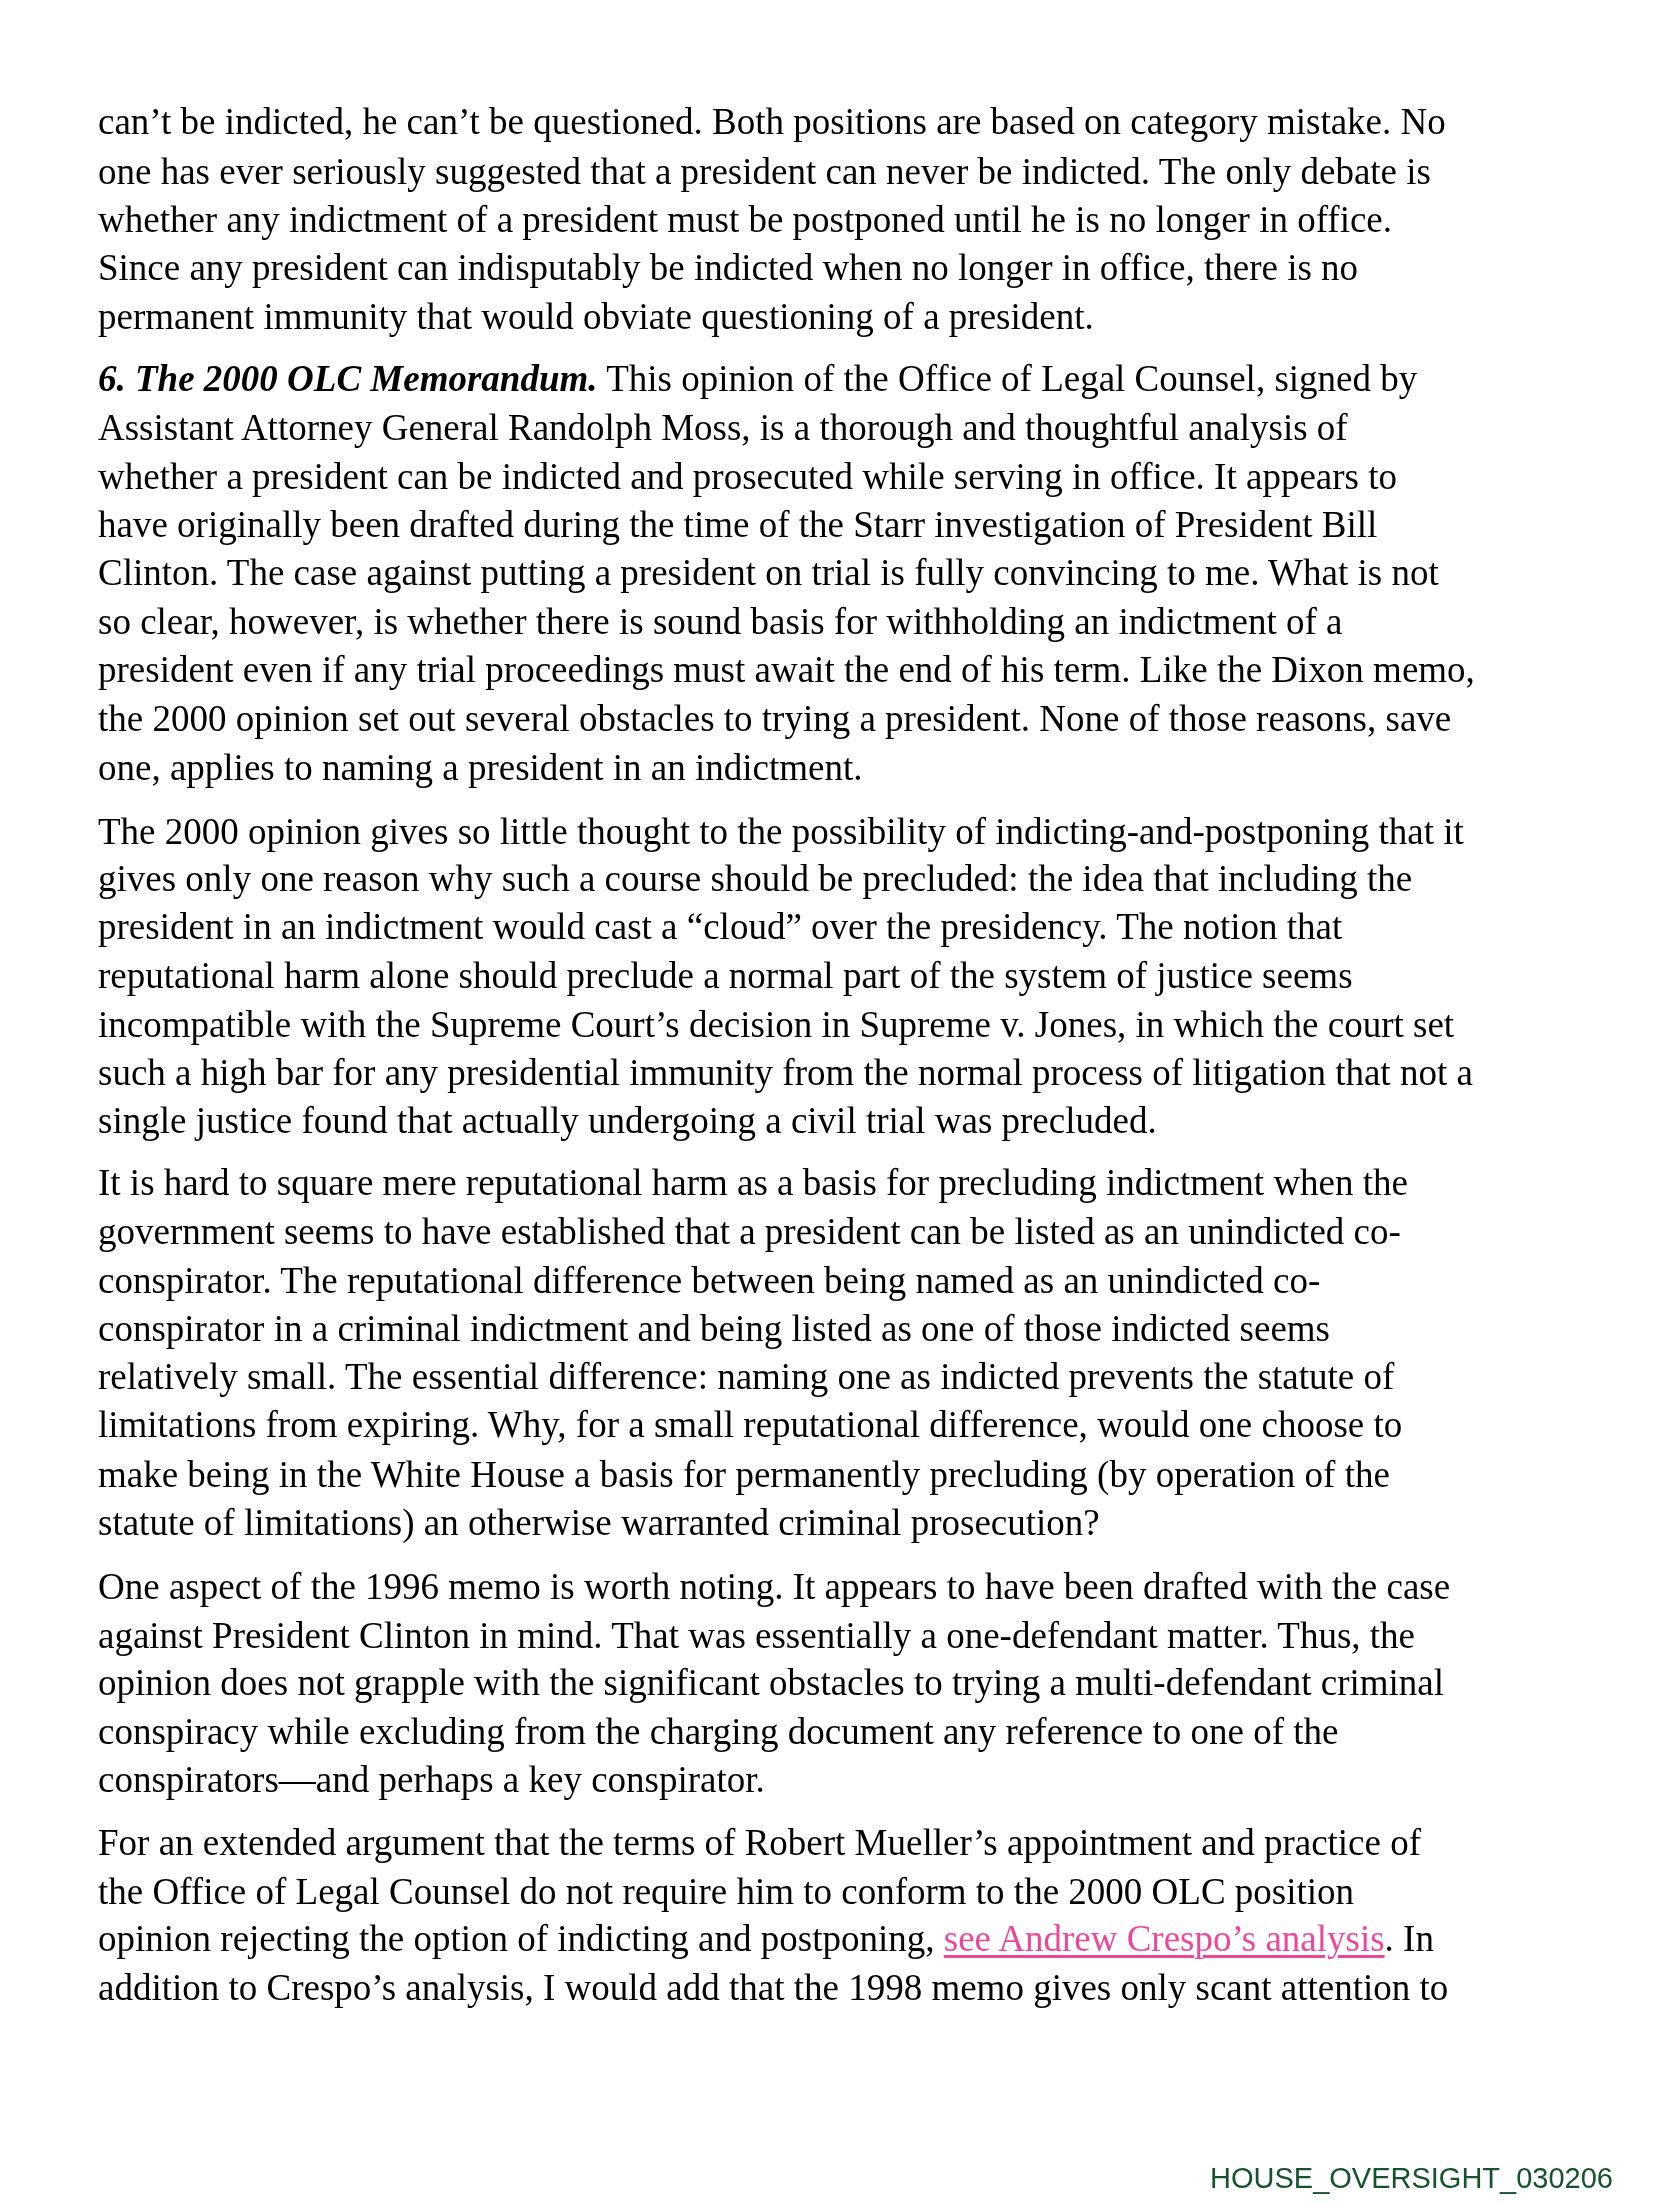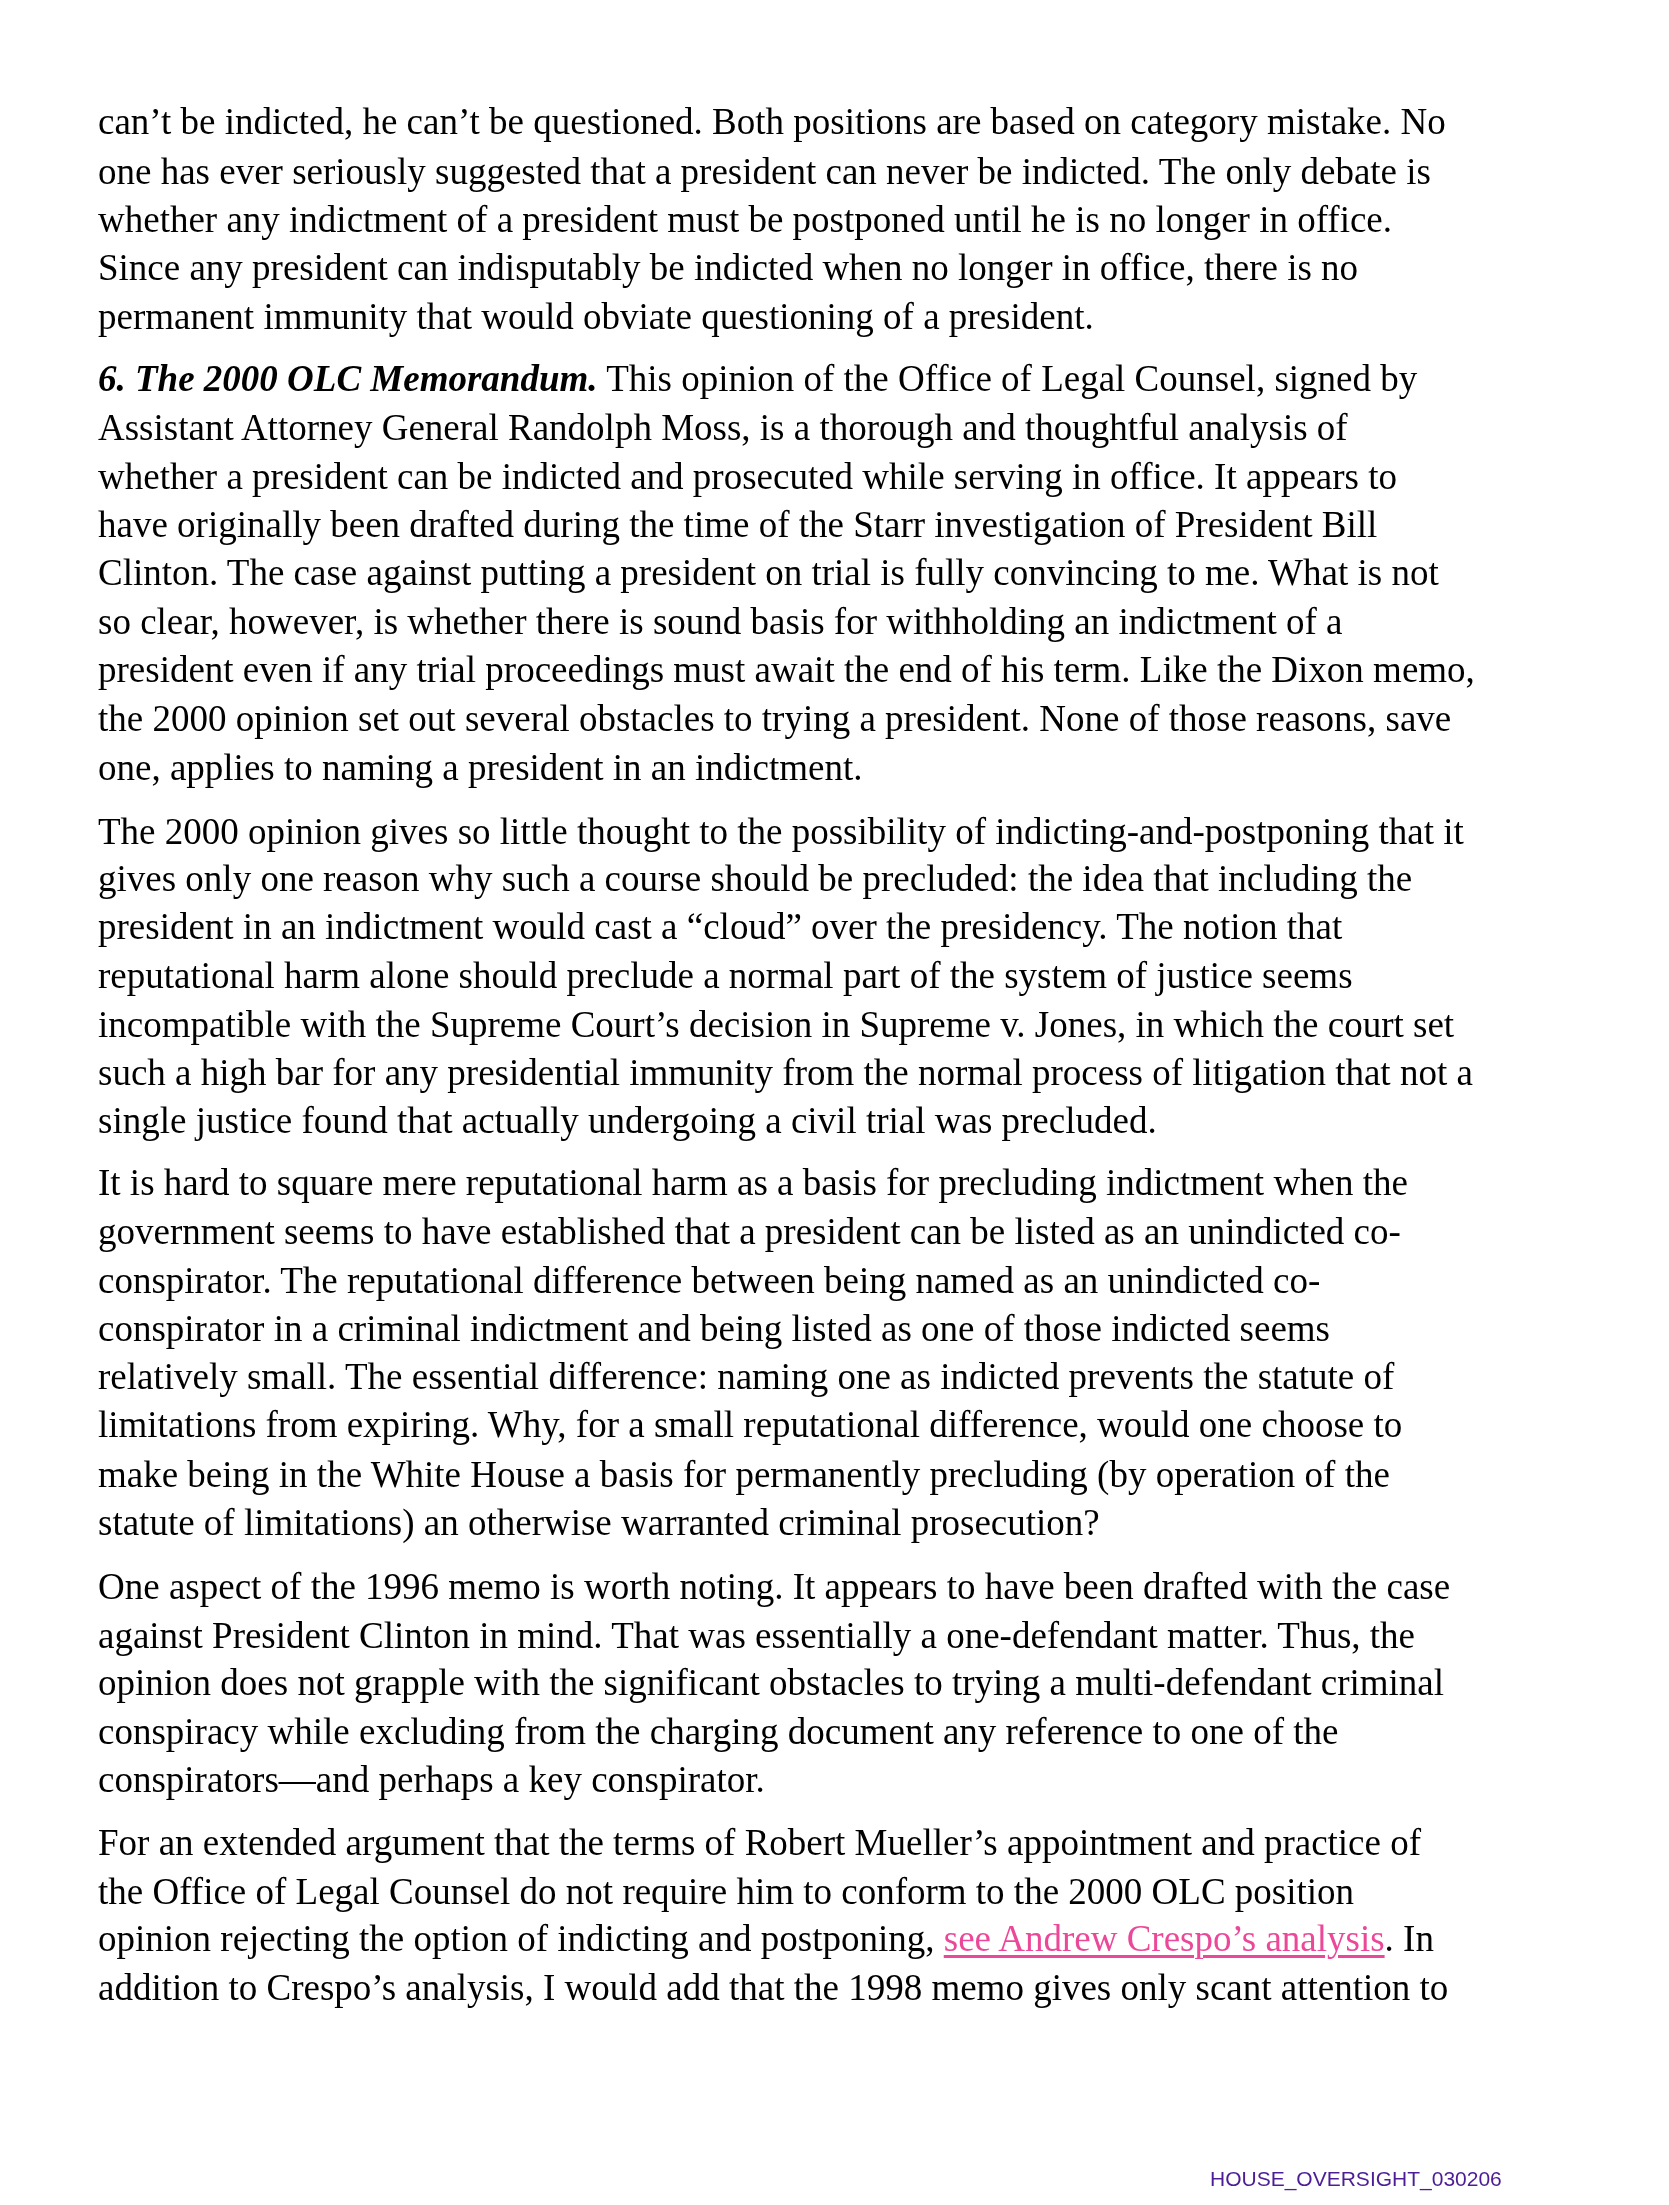--- a/index.html
+++ b/index.html
@@ -9,21 +9,21 @@
     position:absolute; left:98px; white-space:nowrap;
     font-family:"Liberation Serif", "DejaVu Serif", serif;
     font-size:37px; line-height:48px; height:48px; color:#000;
   }
   .b { font-weight:bold;font-style:italic; }
   .i { }
   .link { color:#4472C4; text-decoration:underline; text-decoration-thickness:2.6px; text-underline-offset:3.9px; cursor:pointer; }
   .footer {
     position:absolute; left:1210px; top:2160px;
     font-family:"Liberation Sans", "DejaVu Sans", sans-serif;
-    font-size:21px; line-height:37px; color:#4c1d95; white-space:nowrap;
+    font-size:29px; line-height:37px; color:#14532d; white-space:nowrap;
   }
 </style>
 </head>
 <body>
 
 <div class="page">
 
   <div>
     <div class="line" style="top:98px">can’t be indicted, he can’t be questioned. Both positions are based on category mistake. No</div>
     <div class="line" style="top:148px">one has ever seriously suggested that a president can never be indicted. The only debate is</div>

